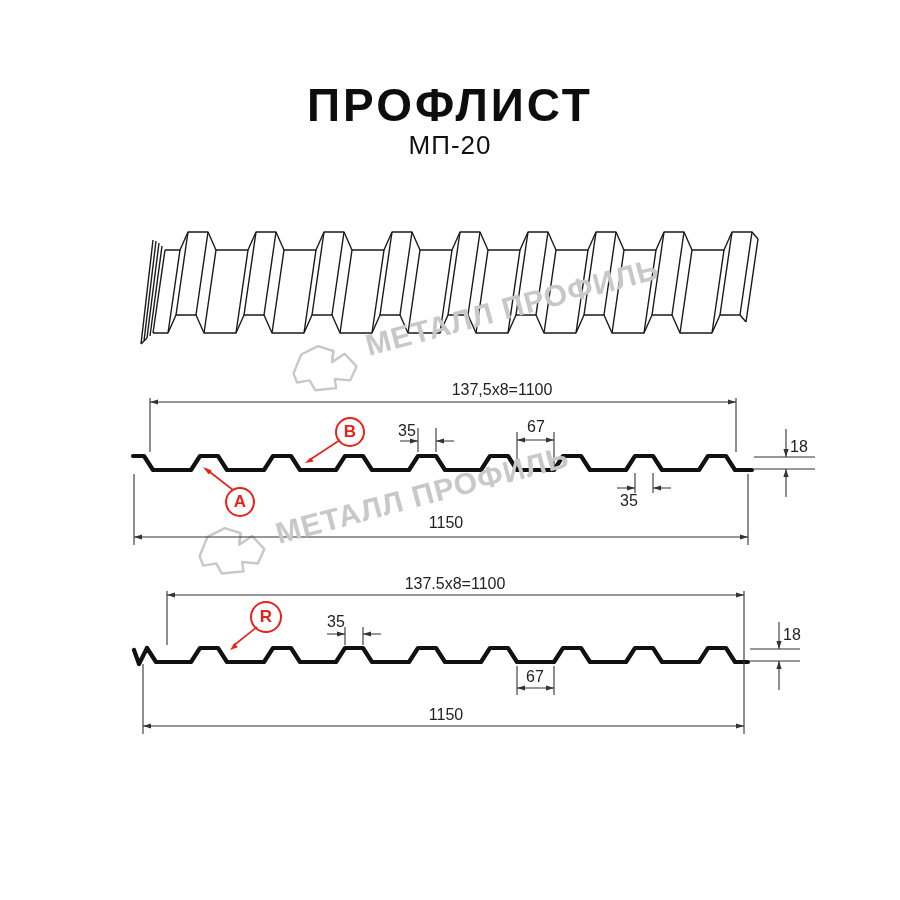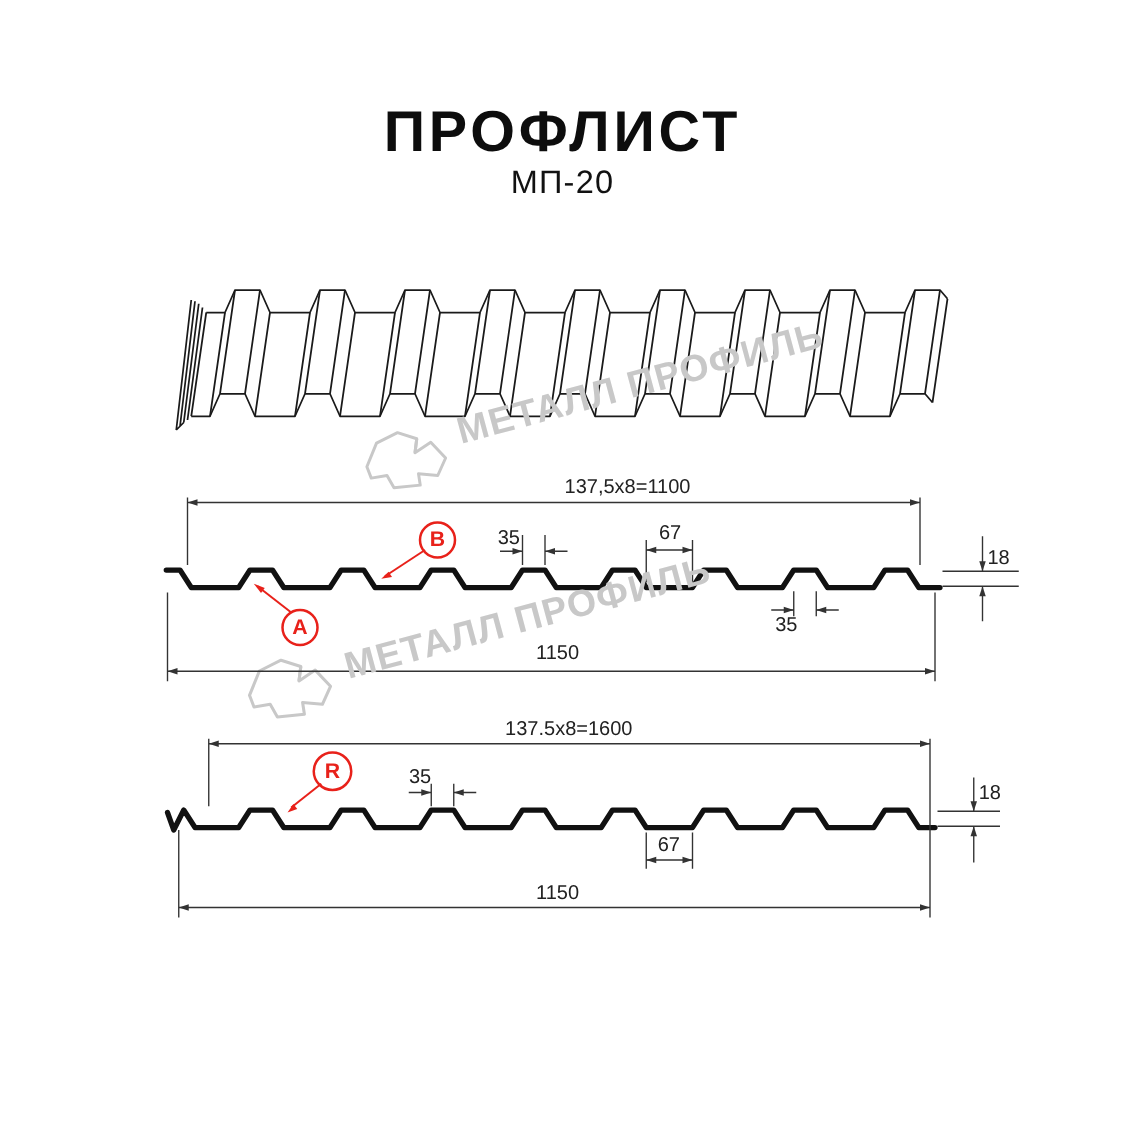--- a/index.html
+++ b/index.html
@@ -142,21 +142,21 @@
   <div class="abs ctr dim" style="left:629px;top:492px;">35</div>
   <div class="abs ctr dim" style="left:446px;top:514px;">1150</div>
 
   <div class="abs red-circle" style="left:225px;top:487px;">
       <span>A</span>
     </div>
   <div class="abs red-circle" style="left:335px;top:417px;">
       <span>B</span>
     </div>
 
-  <div class="abs ctr dim" style="left:455px;top:575px;">137.5x8=1600</div>
+  <div class="abs ctr dim" style="left:455px;top:575px;">137.5x8=1100</div>
   <div class="abs ctr dim" style="left:336px;top:613px;">35</div>
   <div class="abs ctr dim" style="left:535px;top:668px;">67</div>
   <div class="abs dim" style="left:783px;top:626px;">18</div>
   <div class="abs ctr dim" style="left:446px;top:706px;">1150</div>
 
   <div class="abs red-circle" style="left:250px;top:601px;width:28px;height:28px;">
       <span>R</span>
     </div>
 
 </div>

